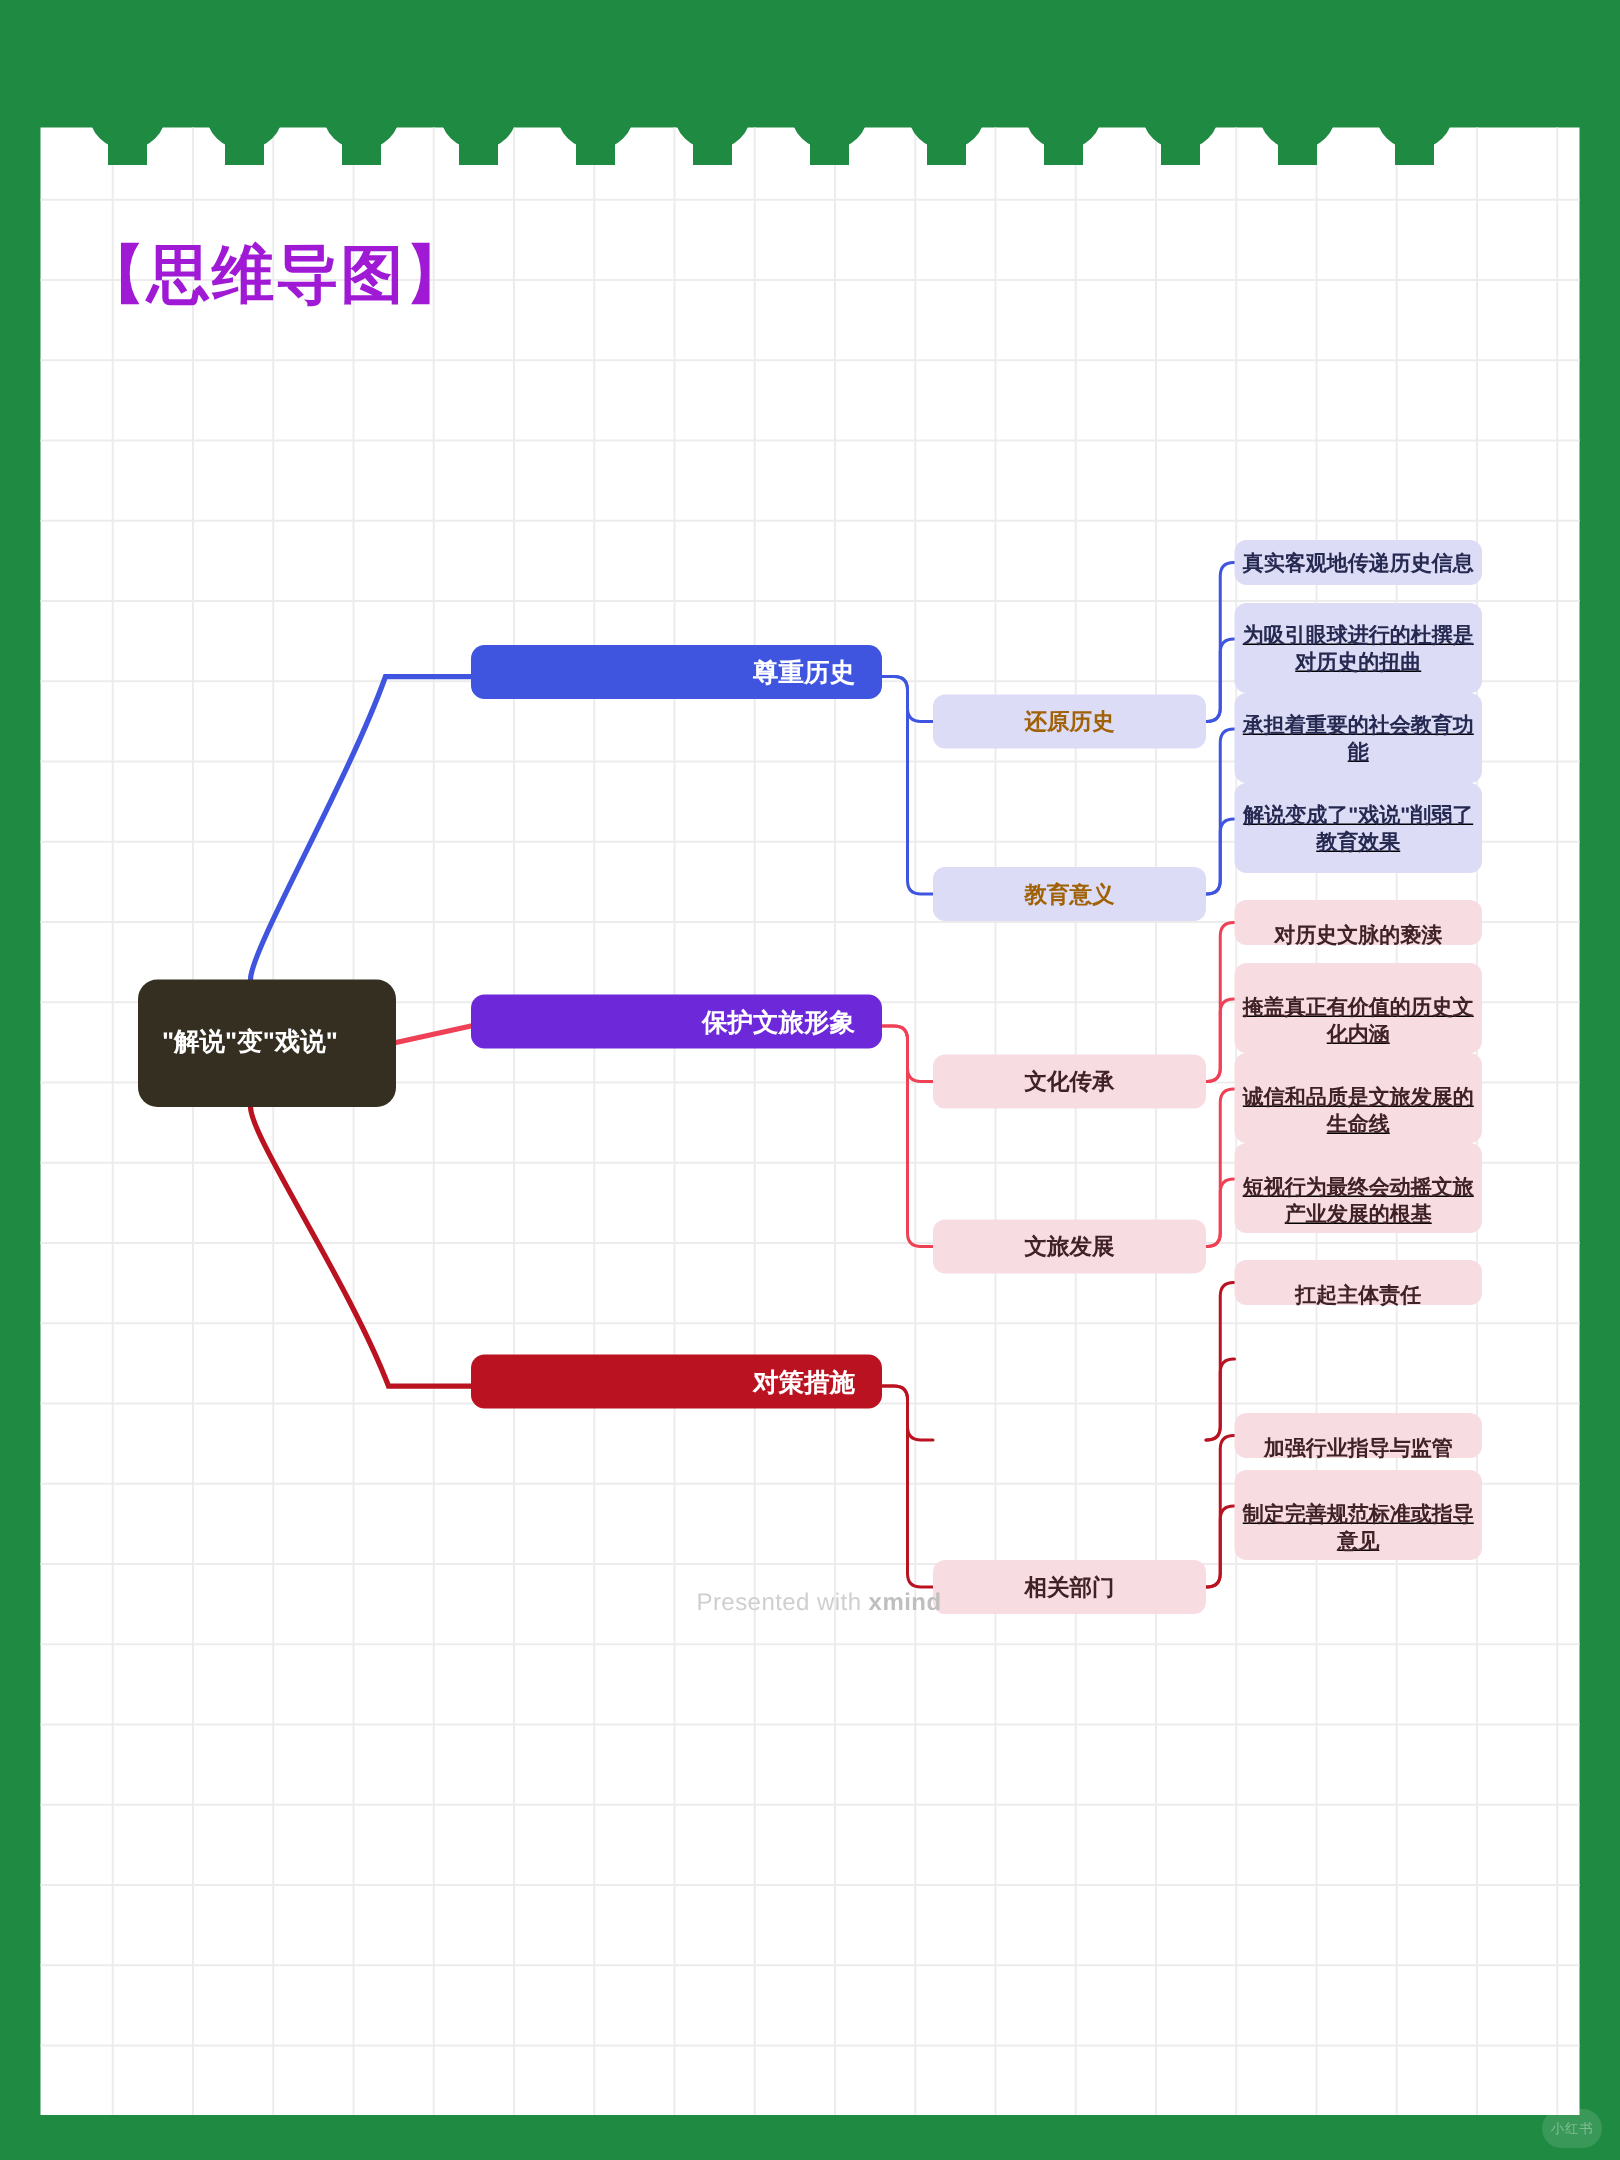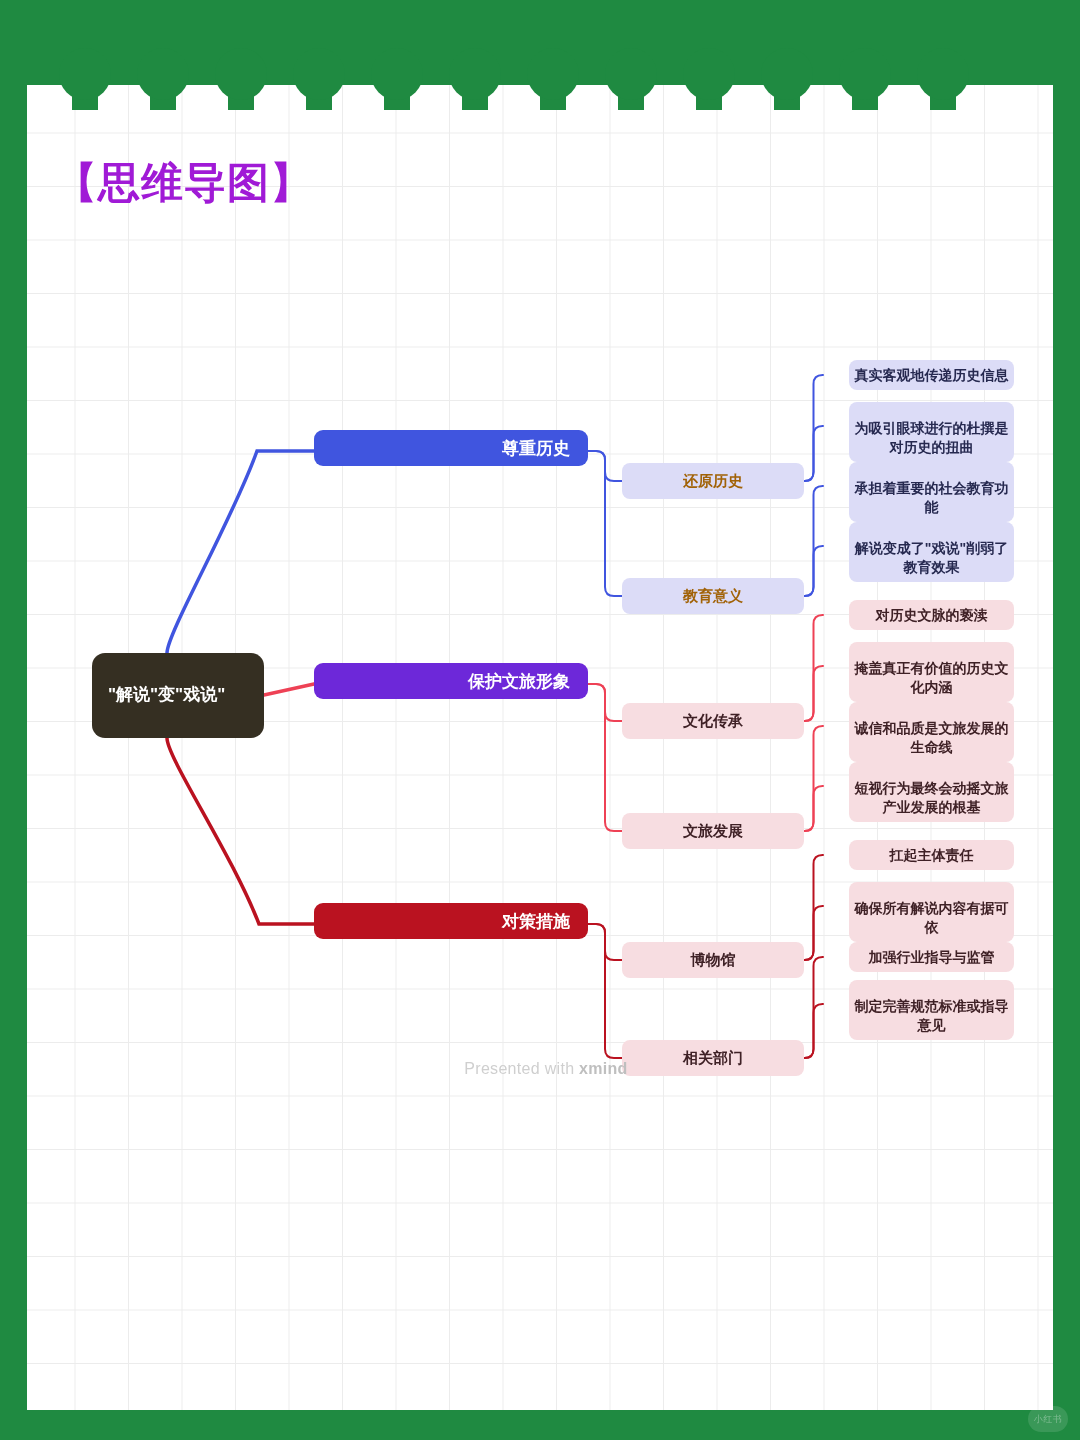--- a/index.html
+++ b/index.html
@@ -116,39 +116,38 @@
     font-weight: 700;
     text-align: center;
   }
   .sub.blue  { background: #dcdcf7; }
   .sub.blue span { color: #a16207; }
   .sub.pink  { background: #f7dde1; }
   .sub.pink span { color: #3f2126; }
 
   
   .leaf {
-    left: 822px;
+    left: 796px;
     width: 165px;
     justify-content: center;
     border-radius: 8px;
     padding: 6px 0;
-    align-items: flex-end;
   }
   .leaf span {
     font-size: 14px;
     font-weight: 700;
     line-height: 1.32;
     text-align: center;
   }
   .leaf.blue  { background: #dcdcf7; }
   .leaf.blue span { color: #262950; }
   .leaf.pink  { background: #f7dde1; }
   .leaf.pink span { color: #3f2126; margin-top: 16px; }
   .leaf.h1 { height: 30px; }
-  .leaf.h2 { height: 60px; }
+  .leaf.h2 { height: 60px; text-decoration: underline; }
 
   
   #footer {
     position: absolute;
     left: 0; top: 975px;
     width: 1026px;
     text-align: center;
     font-size: 16px;
     color: #cfcfcf;
     z-index: 6;
@@ -352,32 +351,26 @@
     <div class="node leaf pink h2" style="top:557px">
       <span>掩盖真正有价值的历史文化内涵</span>
     </div>
     <div class="node leaf pink h2" style="top:617px">
       <span>诚信和品质是文旅发展的生命线</span>
     </div>
     <div class="node leaf pink h2" style="top:677px">
       <span>短视行为最终会动摇文旅产业发展的根基</span>
     </div>
 
-    <div class="node sub pink" style="top:857px">
-      <span>博物馆</span>
-    </div>
     <div class="node sub pink" style="top:955px">
       <span>相关部门</span>
     </div>
     <div class="node leaf pink h1" style="top:755px">
       <span>扛起主体责任</span>
     </div>
-    <div class="node leaf pink h2" style="top:797px">
-      <span>确保所有解说内容有据可依</span>
-    </div>
     <div class="node leaf pink h1" style="top:857px">
       <span>加强行业指导与监管</span>
     </div>
     <div class="node leaf pink h2" style="top:895px">
       <span>制定完善规范标准或指导意见</span>
     </div>
 
     <div id="footer">
       <span>Presented with </span><b>xmind</b>
     </div>

